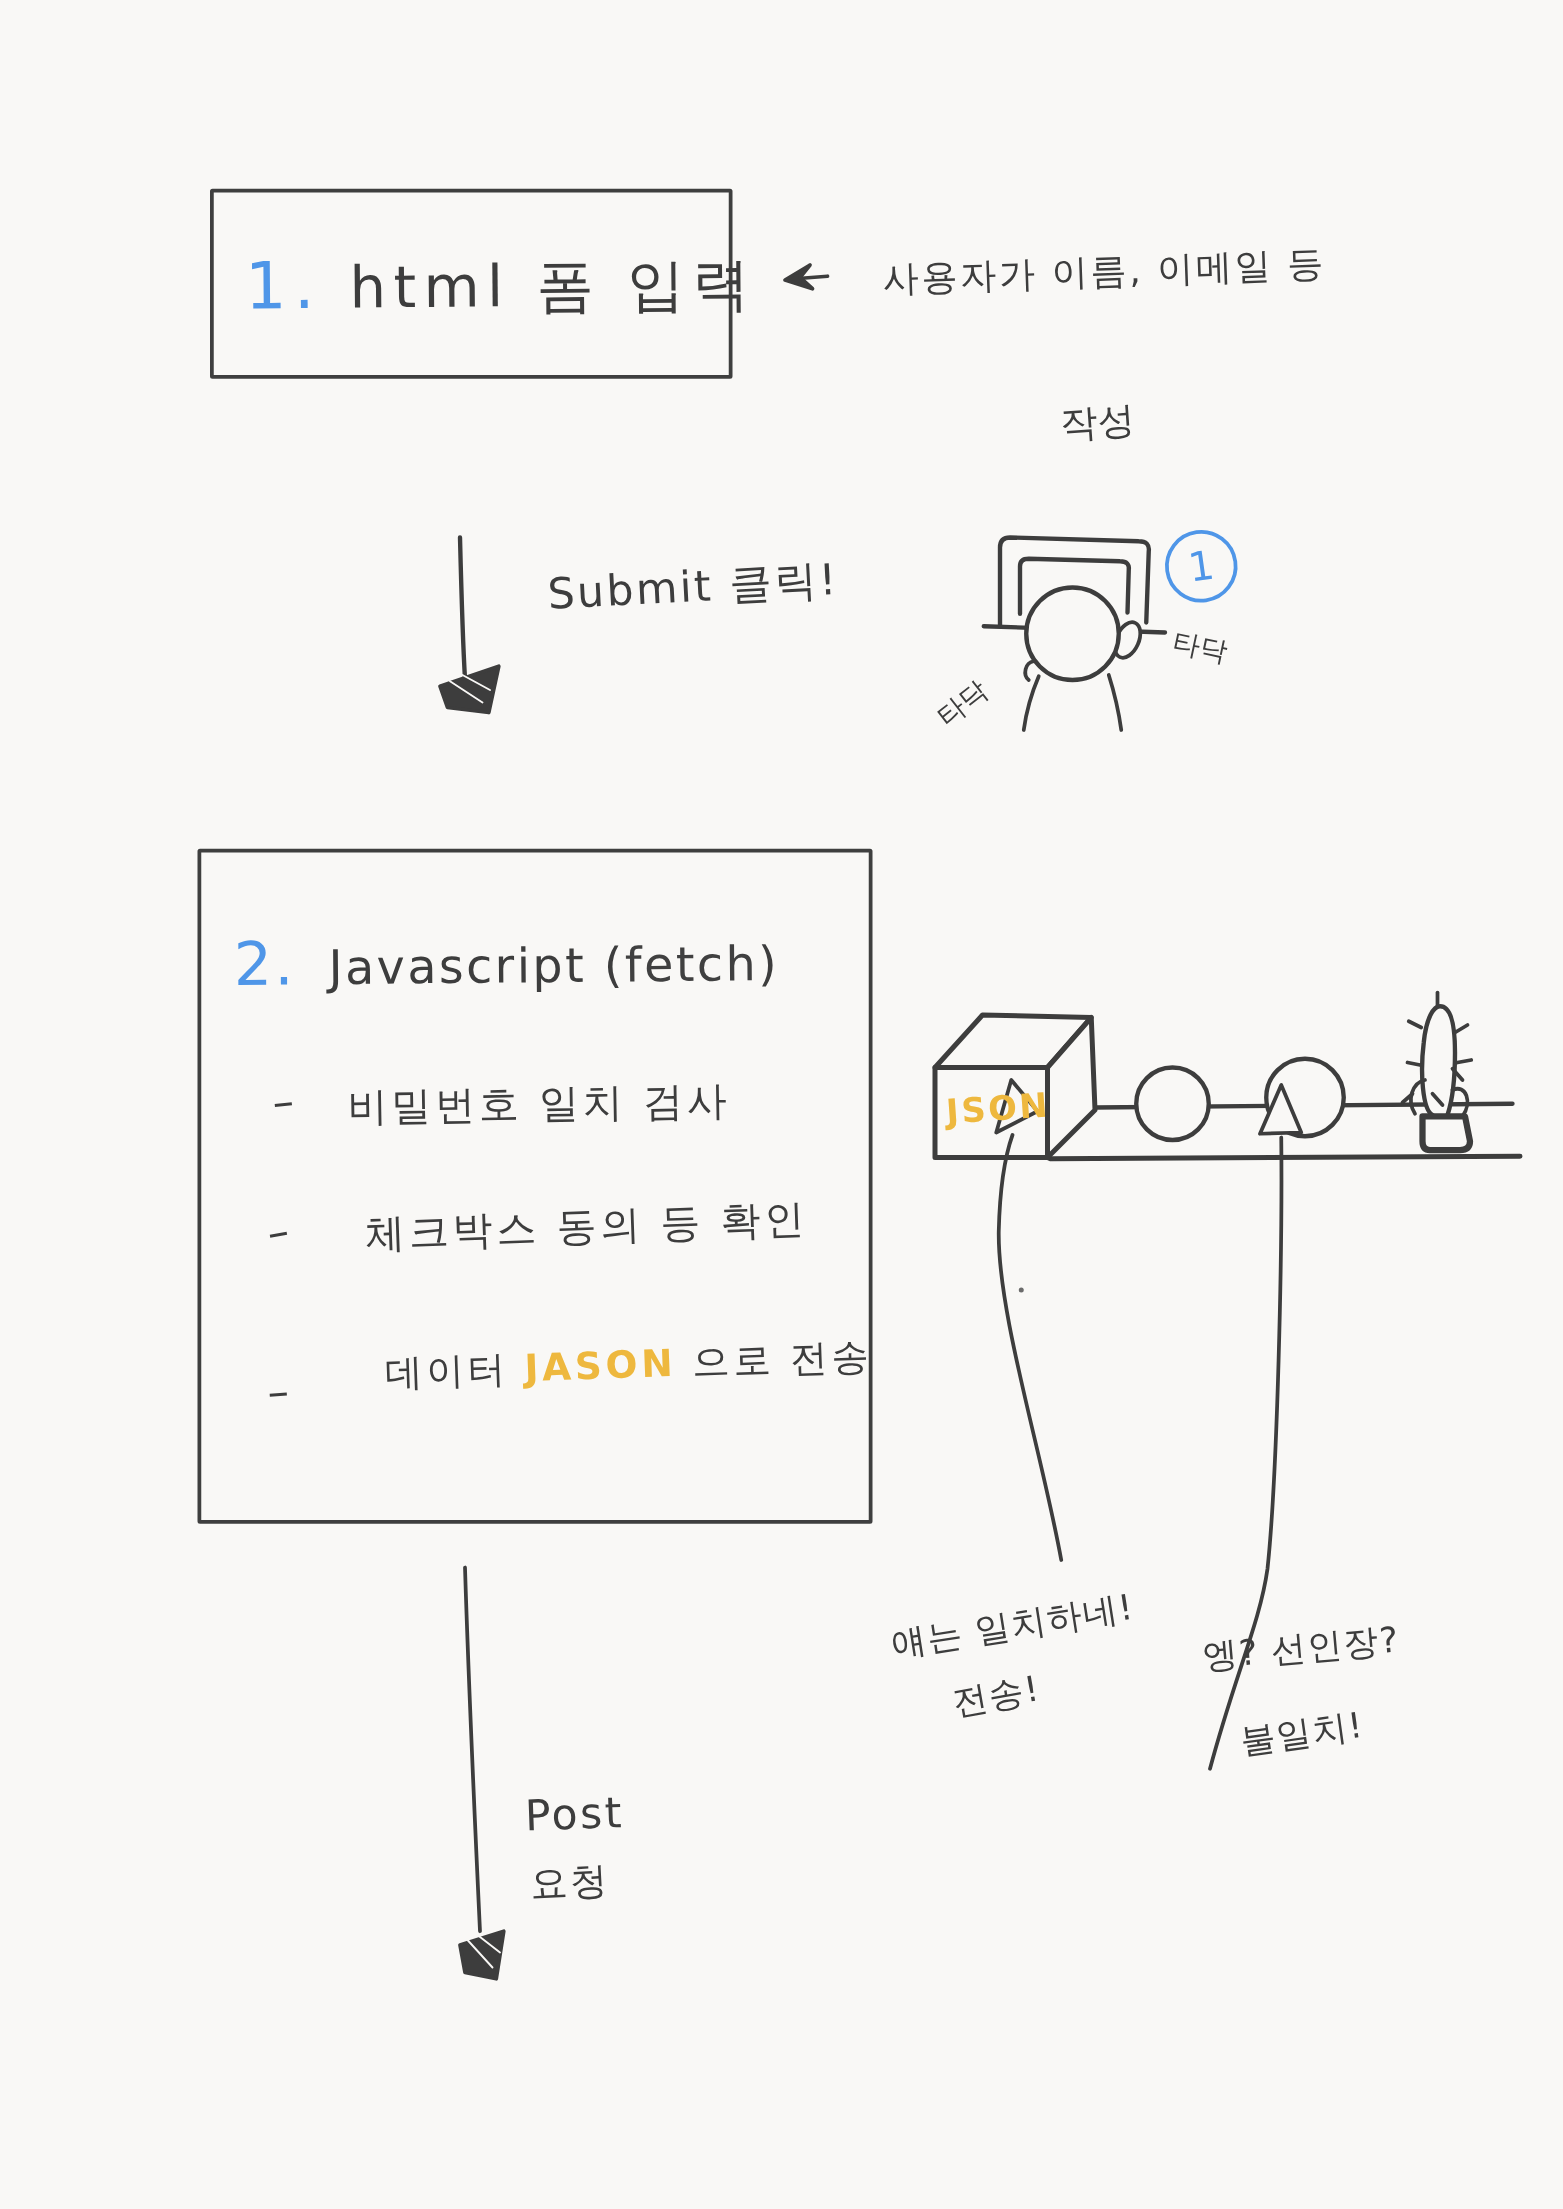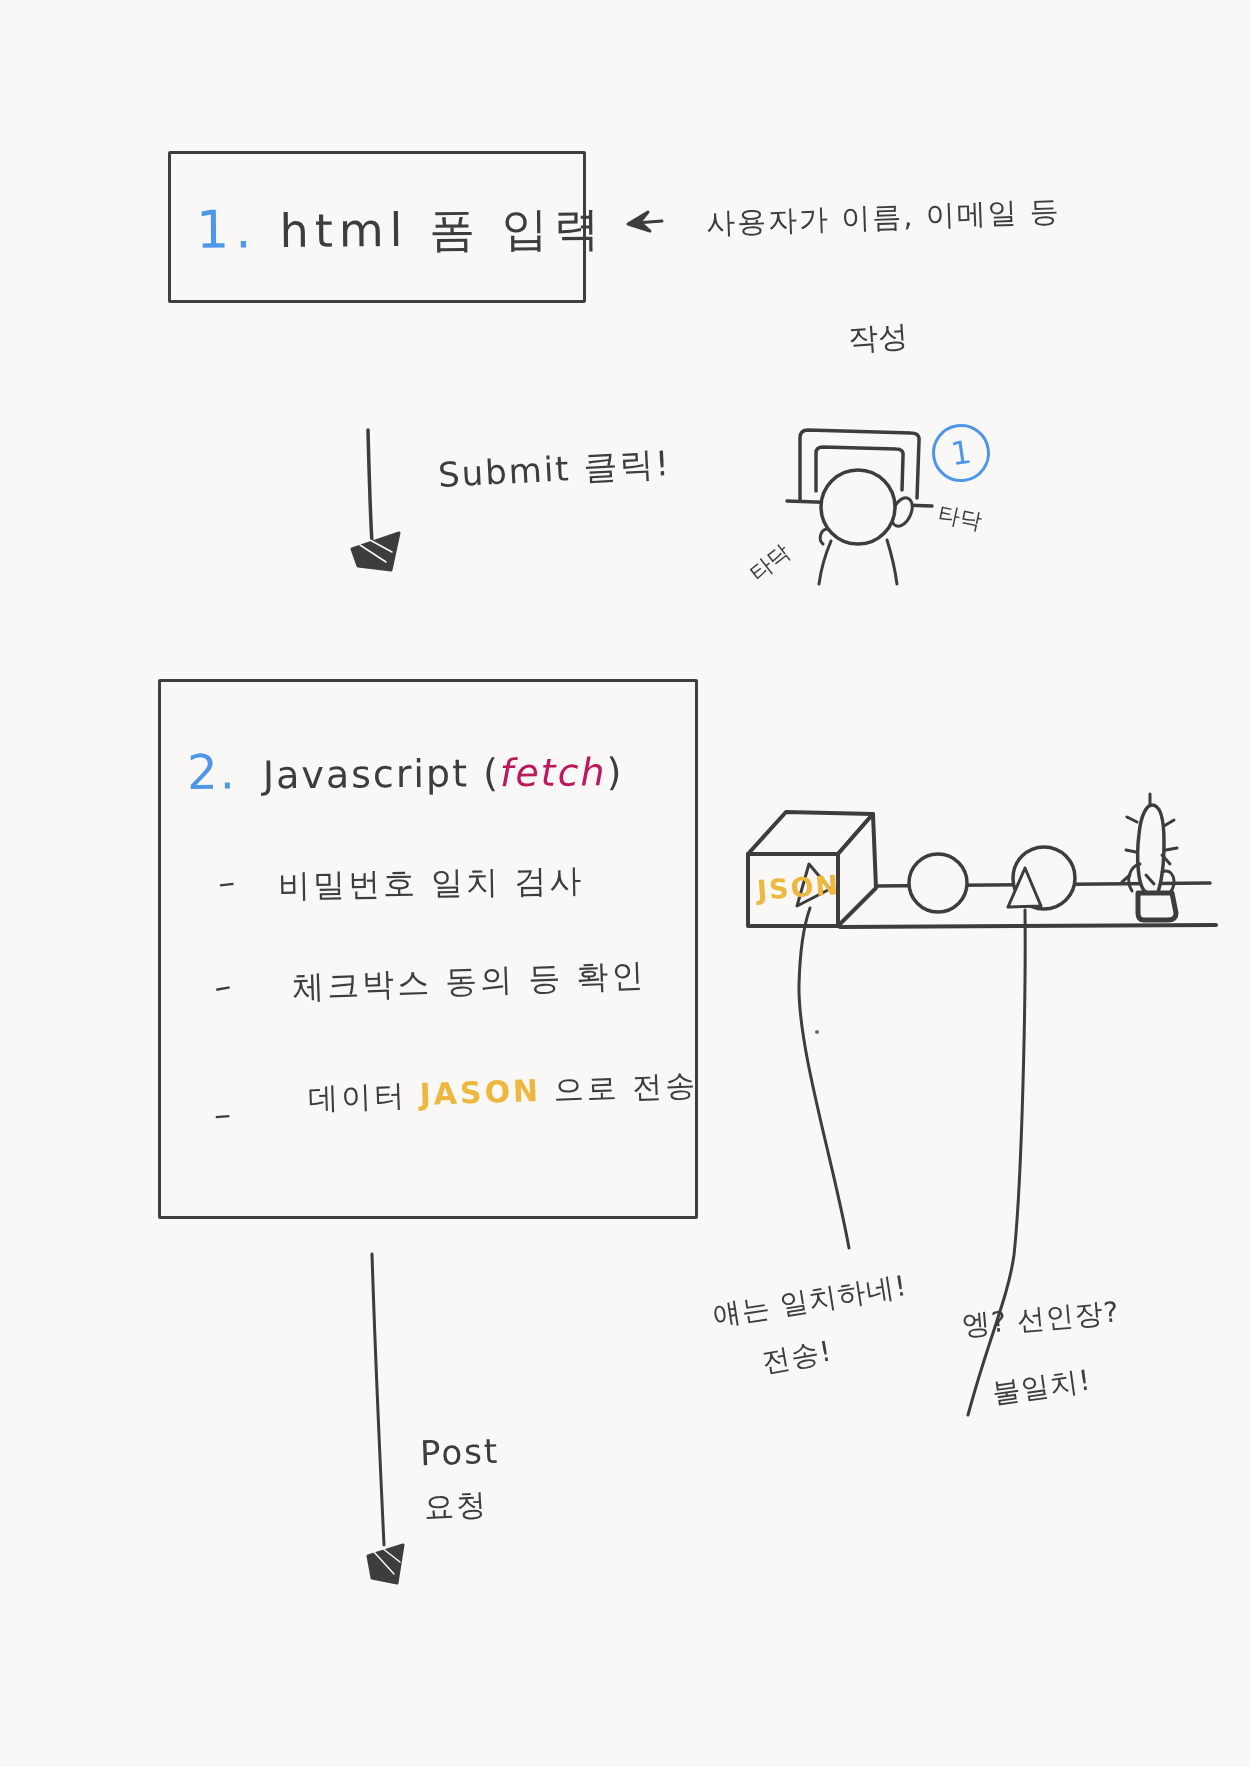--- a/index.html
+++ b/index.html
@@ -15,21 +15,21 @@
   }
   .abs{position:absolute;}
   .hand{font-family:"DejaVu Sans", sans-serif;color:#3d3d3d;white-space:nowrap;}
   .sketch-box{
     position:absolute;
     border:3px solid #3f3f3f;
     border-radius:2px;
     background:transparent;
   }
   .blue{color:#4f96e8;}
-  .purple{color:#be185d;font-style:italic;}
+  .purple{color:#404040;}
   .yellow{color:#eeb83e;}
   .box1-title{font-size:46px;letter-spacing:6px;transform:rotate(-0.5deg);}
   .box1-title .num{font-size:52px;margin-right:22px;}
   .note1{font-size:29px;transform:rotate(-2deg);letter-spacing:2px;}
   .note2{font-size:30px;transform:rotate(-4deg);}
   .submit{font-size:34px;transform:rotate(-3deg);letter-spacing:2px;}
   .typing{font-size:22px;}
   .badge{
     position:absolute;width:52px;height:52px;border:3px solid #4f96e8;border-radius:50%;
     display:flex;align-items:center;justify-content:center;

